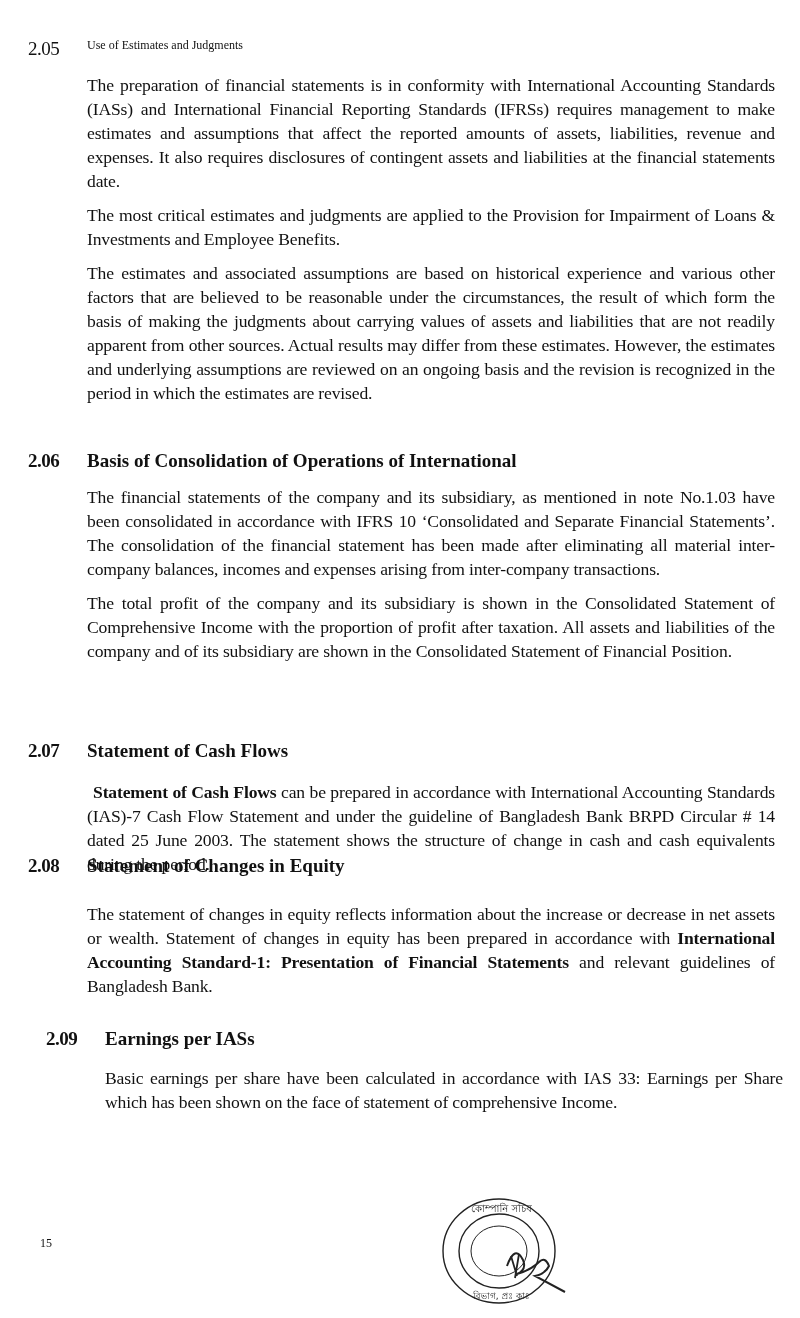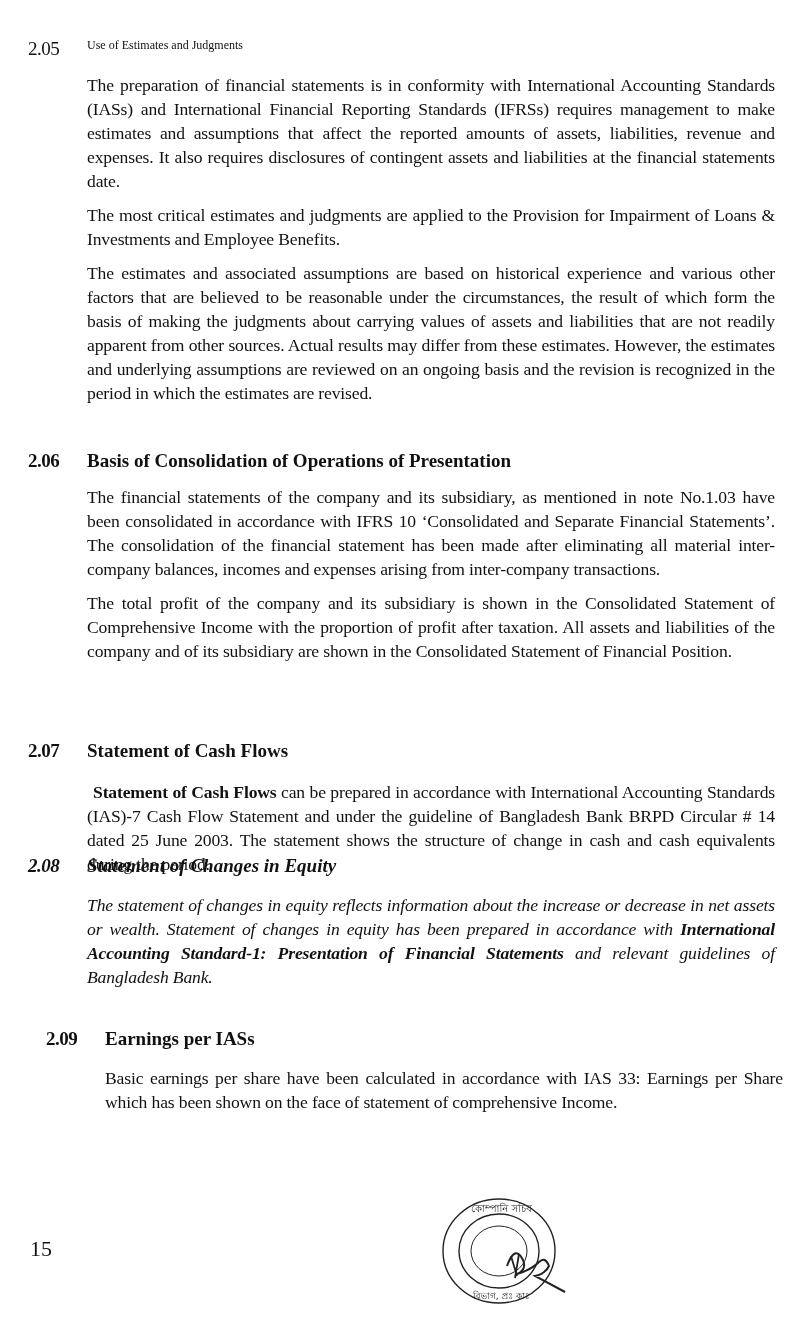--- a/index.html
+++ b/index.html
@@ -17,60 +17,60 @@
     .heading.bold .title, .heading.bold .num { font-weight: bold; }
     .para {
       margin: 0; padding-left: 87px; width: 688px;
       font-size: 17.6px; line-height: 24px; text-align: justify;
       letter-spacing: -0.15px;
     }
     .para + .para { margin-top: 10px; }
     .heading + .para { margin-top: 9px; }
     .para b { font-weight: bold; }
     .page-number {
-      position: absolute; left: 30px; top: 1236px; font-size: 22px;
+      position: absolute; left: 40px; top: 1236px; font-size: 12px;
     }
     .stamp { position: absolute; left: 437px; top: 1196px; width: 145px; height: 110px; }
   </style>
 </head>
 <body>
 
 <div class="section" style="top:38px;">
   <div class="heading">
     <span class="num">2.05</span>
     <span class="title" style="font-size:12px;">Use of Estimates and Judgments</span>
   </div>
   <p class="para">The preparation of financial statements is in conformity with International Accounting Standards (IASs) and International Financial Reporting Standards (IFRSs) requires management to make estimates and assumptions that affect the reported amounts of assets, liabilities, revenue and expenses. It also requires disclosures of contingent assets and liabilities at the financial statements date.</p>
   <p class="para">The most critical estimates and judgments are applied to the Provision for Impairment of Loans &amp; Investments and Employee Benefits.</p>
   <p class="para">The estimates and associated assumptions are based on historical experience and various other factors that are believed to be reasonable under the circumstances, the result of which form the basis of making the judgments about carrying values of assets and liabilities that are not readily apparent from other sources. Actual results may differ from these estimates. However, the estimates and underlying assumptions are reviewed on an ongoing basis and the revision is recognized in the period in which the estimates are revised.</p>
 </div>
 
 <div class="section" style="top:450px;">
   <div class="heading bold">
     <span class="num">2.06</span>
-    <span class="title">Basis of Consolidation of Operations of Presentation</span>
+    <span class="title">Basis of Consolidation of Operations of International</span>
   </div>
   <p class="para">The financial statements of the company and its subsidiary, as mentioned in note No.1.03 have been consolidated in accordance with IFRS 10 ‘Consolidated and Separate Financial Statements’. The consolidation of the financial statement has been made after eliminating all material inter-company balances, incomes and expenses arising from inter-company transactions.</p>
   <p class="para">The total profit of the company and its subsidiary is shown in the Consolidated Statement of Comprehensive Income with the proportion of profit after taxation. All assets and liabilities of the company and of its subsidiary are shown in the Consolidated Statement of Financial Position.</p>
 </div>
 
 <div class="section" style="top:716px;margin-top:24px;">
   <div class="heading bold">
     <span class="num">2.07</span>
     <span class="title">Statement of Cash Flows</span>
   </div>
   <p class="para" style="text-indent:6px; margin-top:14px;"><b>Statement of Cash Flows</b><span> can be prepared in accordance with International Accounting Standards (IAS)-7 Cash Flow Statement and under the guideline of Bangladesh Bank BRPD Circular # 14 dated 25 June 2003. The statement shows the structure of change in cash and cash equivalents during the period.</span></p>
 </div>
 
-<div class="section" style="top:855px;font-style:italic;">
+<div class="section" style="top:855px;">
   <div class="heading bold">
     <span class="num">2.08</span>
     <span class="title">Statement of Changes in Equity</span>
   </div>
-  <p class="para" style="margin-top:12px;"><span>The statement of changes in equity reflects information about the increase or decrease in net assets or wealth. Statement of changes in equity has been prepared in accordance with </span><b>International Accounting Standard-1: Presentation of Financial Statements</b><span> and relevant guidelines of Bangladesh Bank.</span></p>
+  <p class="para" style="margin-top:21px;"><span>The statement of changes in equity reflects information about the increase or decrease in net assets or wealth. Statement of changes in equity has been prepared in accordance with </span><b>International Accounting Standard-1: Presentation of Financial Statements</b><span> and relevant guidelines of Bangladesh Bank.</span></p>
 </div>
 
 <div class="section" style="top:1028px;margin-left:18px;">
   <div class="heading bold">
     <span class="num">2.09</span>
     <span class="title">Earnings per IASs</span>
   </div>
   <p class="para" style="width:678px; margin-top:12px;">Basic earnings per share have been calculated in accordance with IAS 33: Earnings per Share which has been shown on the face of statement of comprehensive Income.</p>
 </div>
 

